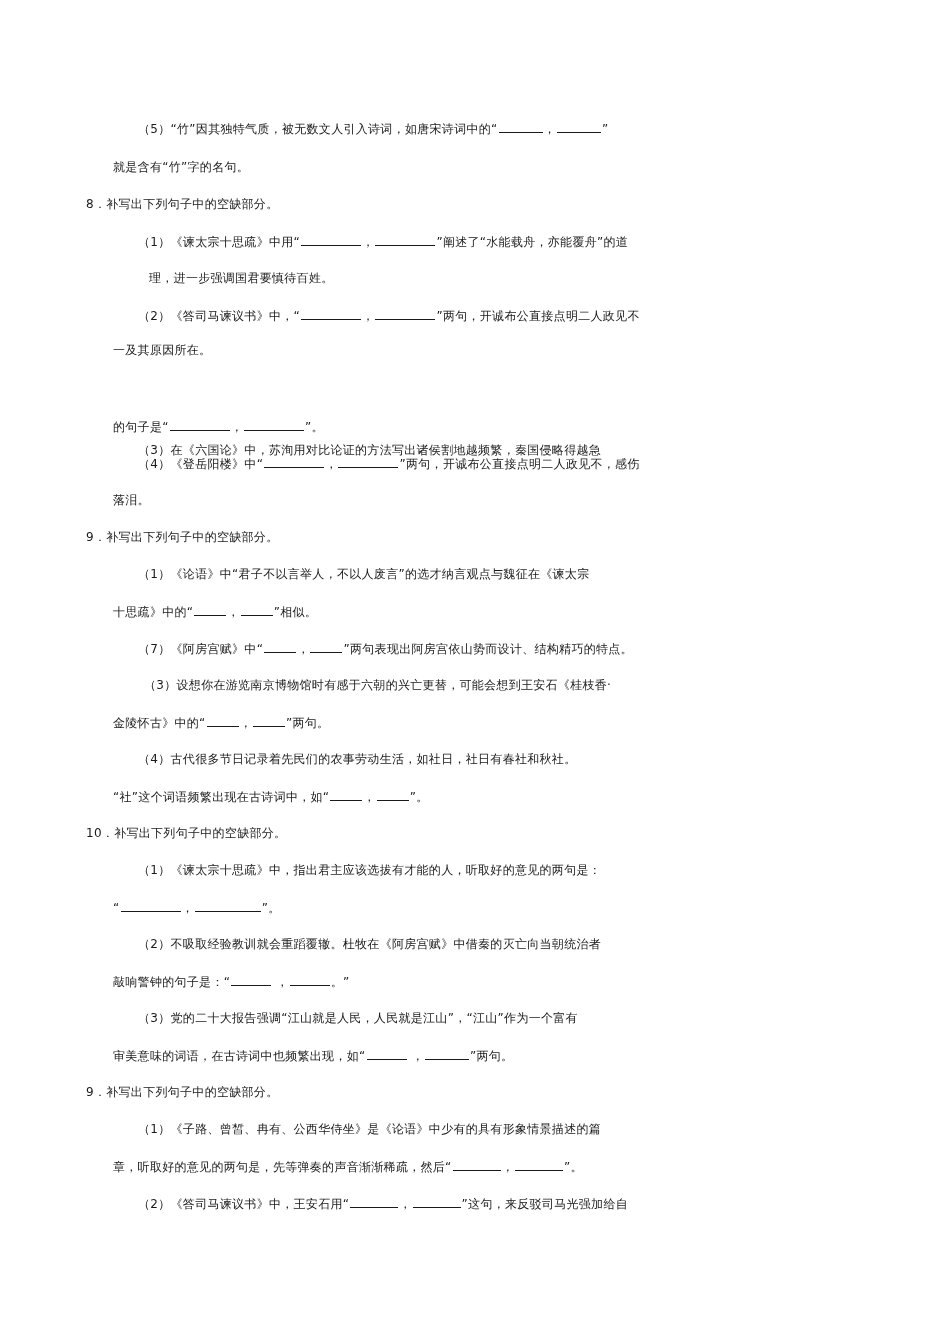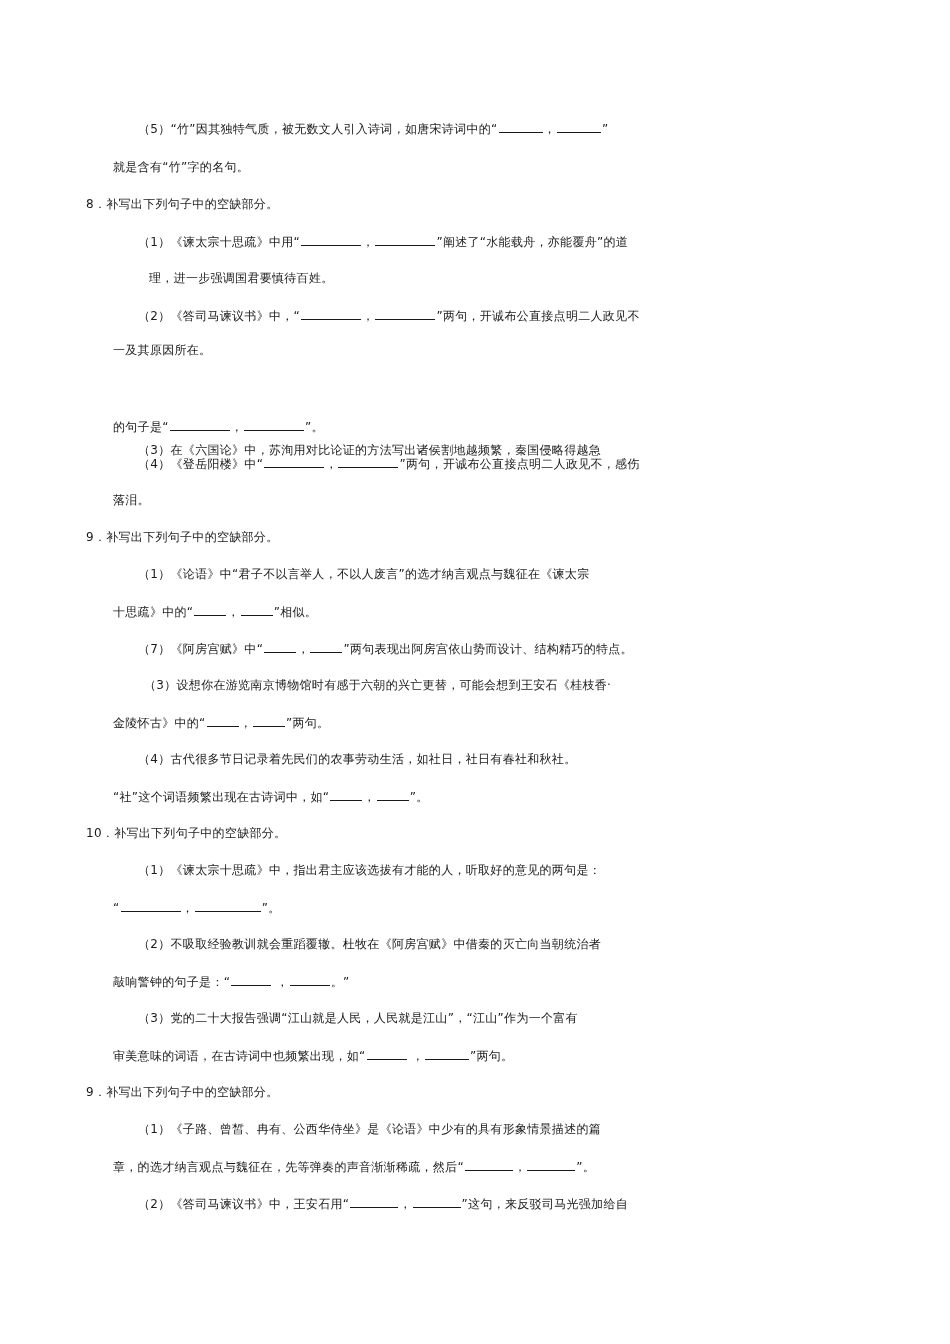--- a/index.html
+++ b/index.html
@@ -33,15 +33,15 @@
     <div class="line" style="left: 113px; top: 785px;"><span>“社”这个词语频繁出现在古诗词中，如“</span><span class="blank" style="width: 32px;"></span><span>，</span><span class="blank" style="width: 32px;"></span><span>”。</span></div>
     <div class="line" style="left: 86px; top: 822px;"><span>10．补写出下列句子中的空缺部分。</span></div>
     <div class="line" style="left: 138px; top: 859px;"><span>（1）《谏太宗十思疏》中，指出君主应该选拔有才能的人，听取好的意见的两句是：</span></div>
     <div class="line" style="left: 113px; top: 896px;"><span>“</span><span class="blank" style="width: 60px;"></span><span>，</span><span class="blank" style="width: 66px;"></span><span>”。</span></div>
     <div class="line" style="left: 138px; top: 933px;"><span>（2）不吸取经验教训就会重蹈覆辙。杜牧在《阿房宫赋》中借秦的灭亡向当朝统治者</span></div>
     <div class="line" style="left: 113px; top: 970px;"><span>敲响警钟的句子是：“</span><span class="blank" style="width: 40px;"></span><span> ，</span><span class="blank" style="width: 40px;"></span><span>。”</span></div>
     <div class="line" style="left: 138px; top: 1007px;"><span>（3）党的二十大报告强调“江山就是人民，人民就是江山”，“江山”作为一个富有</span></div>
     <div class="line" style="left: 113px; top: 1044px;"><span>审美意味的词语，在古诗词中也频繁出现，如“</span><span class="blank" style="width: 40px;"></span><span> ，</span><span class="blank" style="width: 44px;"></span><span>”两句。</span></div>
     <div class="line" style="left: 86px; top: 1081px;"><span>9．补写出下列句子中的空缺部分。</span></div>
     <div class="line" style="left: 138px; top: 1118px;"><span>（1）《子路、曾皙、冉有、公西华侍坐》是《论语》中少有的具有形象情景描述的篇</span></div>
-    <div class="line" style="left: 113px; top: 1155px;"><span>章，的选才纳言观点与魏征在，先等弹奏的声音渐渐稀疏，然后“</span><span class="blank" style="width: 48px;"></span><span>，</span><span class="blank" style="width: 48px;"></span><span>”。</span></div>
+    <div class="line" style="left: 113px; top: 1155px;"><span>章，听取好的意见的两句是，先等弹奏的声音渐渐稀疏，然后“</span><span class="blank" style="width: 48px;"></span><span>，</span><span class="blank" style="width: 48px;"></span><span>”。</span></div>
     <div class="line" style="left: 138px; top: 1192px;"><span>（2）《答司马谏议书》中，王安石用“</span><span class="blank" style="width: 48px;"></span><span>，</span><span class="blank" style="width: 48px;"></span><span>”这句，来反驳司马光强加给自</span></div>
   </div>
 
 </body></html>

